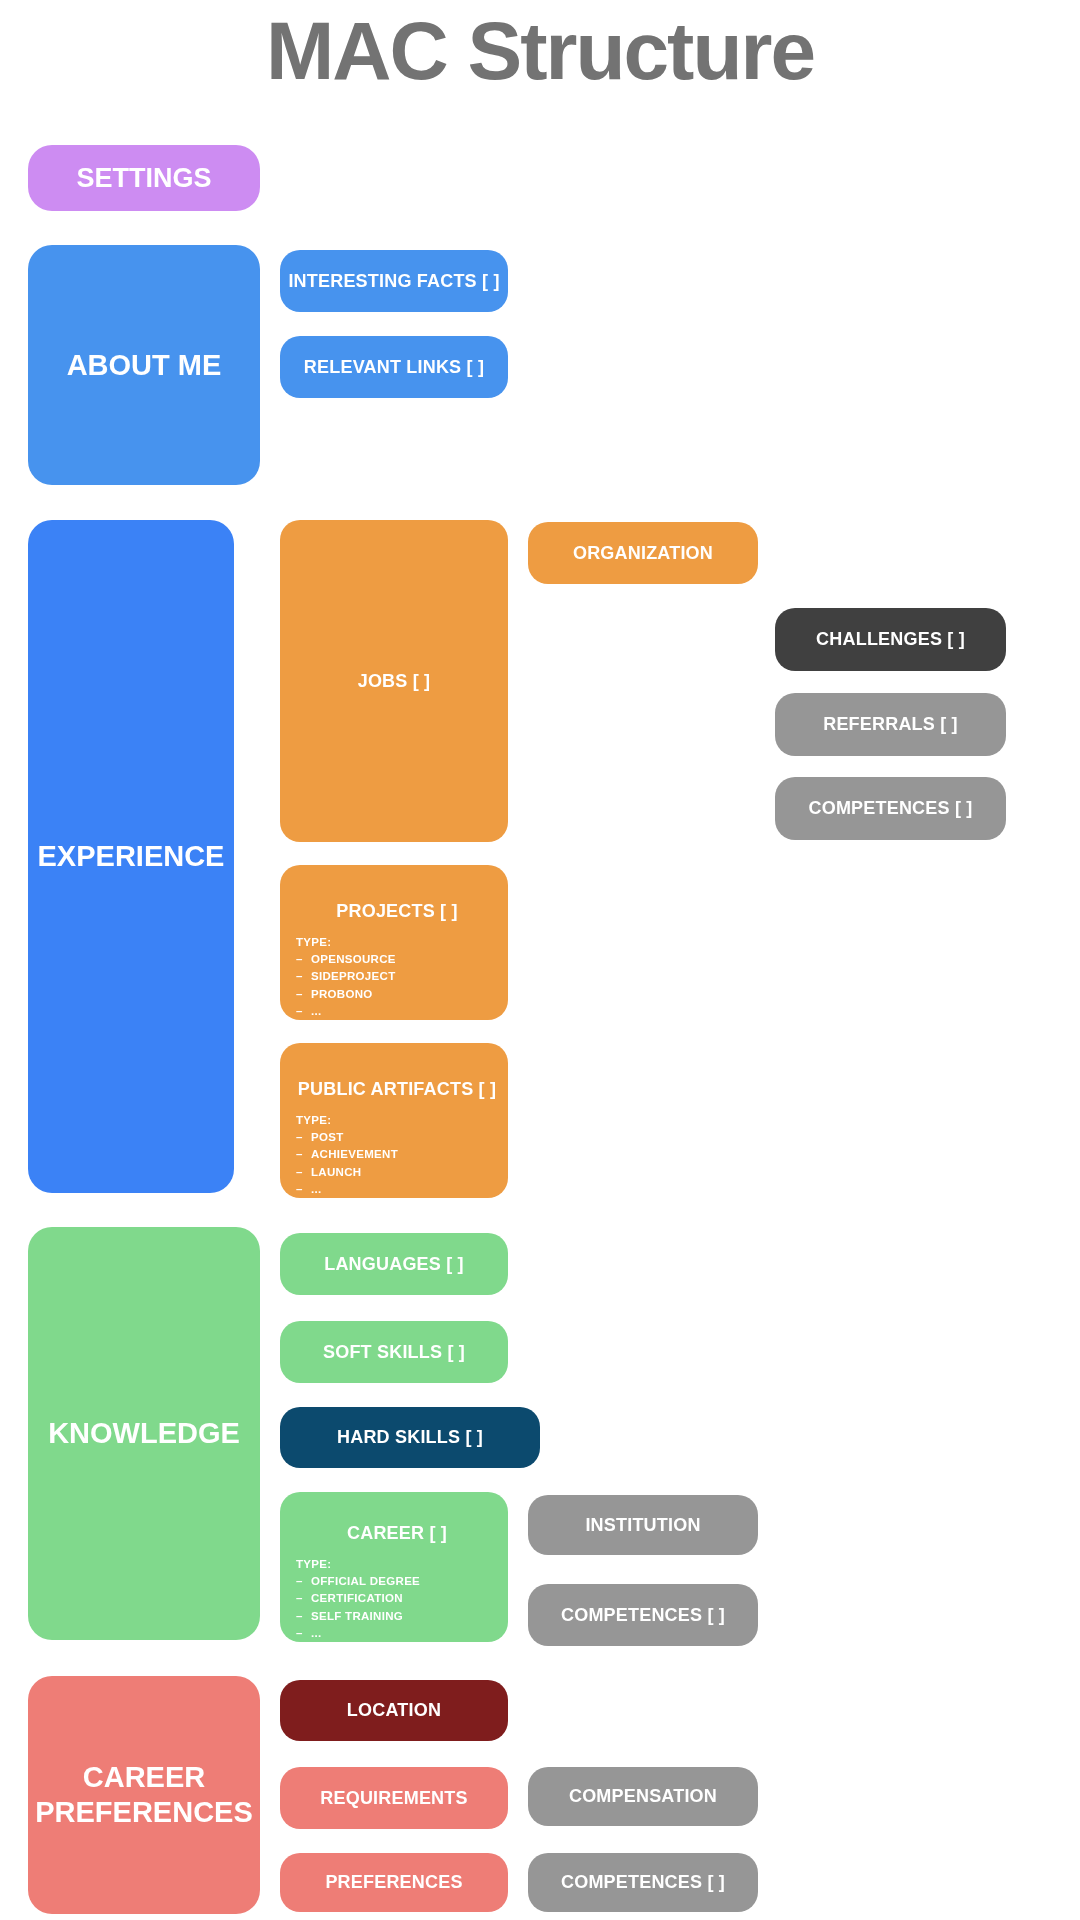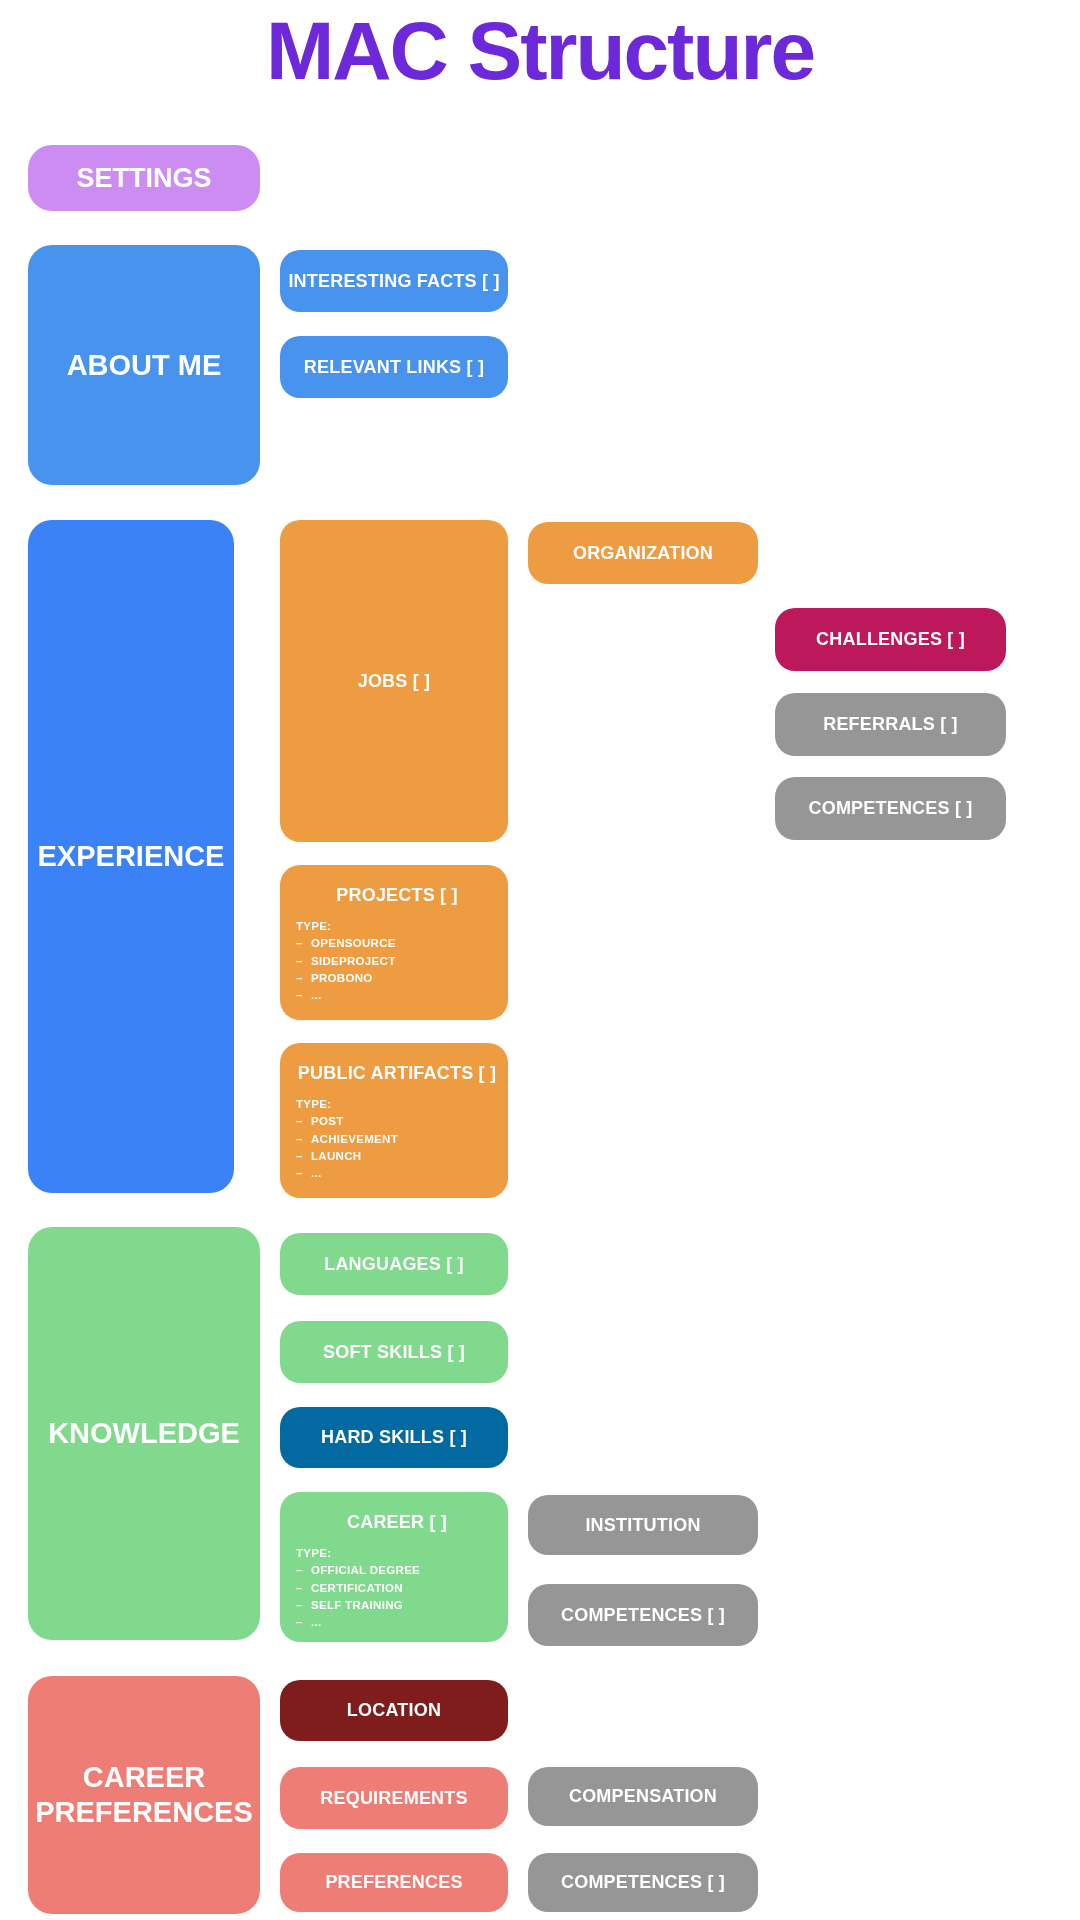--- a/index.html
+++ b/index.html
@@ -10,38 +10,38 @@
     font-family:"Liberation Sans", sans-serif;
     overflow:hidden;
   }
   .page-title{
     position:absolute;
     left:0;top:4px;width:1080px;
     text-align:center;
     font-size:82px;
     font-weight:bold;
     letter-spacing:-2px;
-    color:#6d28d9;
+    color:#737373;
   }
   .node{
     position:absolute;
     border-radius:20px;
     color:#ffffff;
     display:flex;
     align-items:center;
     justify-content:center;
     text-align:center;
     font-weight:bold;
     box-sizing:border-box;
   }
   .node.root{border-radius:24px;font-size:29px;line-height:1.2;padding:0 8px;}
   .node.child{font-size:18px;letter-spacing:.2px;}
   .node.detail{
     flex-direction:column;
-    justify-content:flex-start;
+    justify-content:flex-end;
     align-items:stretch;
     text-align:left;
     padding:20px 10px 0 16px;
   }
   .detail-title{
     text-align:center;
     font-size:18px;
     letter-spacing:.2px;
   }
   .detail-body{
@@ -79,21 +79,21 @@
 
   <div class="node root" style="left: 28px; top: 520px; width: 206px; height: 673px; background-color: #3b82f6;">
     <span>EXPERIENCE</span>
   </div>
   <div class="node child" style="left: 280px; top: 520px; width: 228px; height: 322px; background-color: rgb(238, 156, 66);">
     <span>JOBS [ ]</span>
   </div>
   <div class="node child" style="left: 528px; top: 522px; width: 230px; height: 62px; background-color: rgb(238, 156, 66);">
     <span>ORGANIZATION</span>
   </div>
-  <div class="node child" style="left: 775px; top: 608px; width: 231px; height: 63px; background-color: #be185d;">
+  <div class="node child" style="left: 775px; top: 608px; width: 231px; height: 63px; background-color: #404040;">
     <span>CHALLENGES [ ]</span>
   </div>
   <div class="node child" style="left: 775px; top: 693px; width: 231px; height: 63px; background-color: rgb(150, 150, 150);">
     <span>REFERRALS [ ]</span>
   </div>
   <div class="node child" style="left: 775px; top: 777px; width: 231px; height: 63px; background-color: rgb(150, 150, 150);">
     <span>COMPETENCES [ ]</span>
   </div>
 
   <div class="node detail" style="left: 280px; top: 865px; width: 228px; height: 155px; background-color: rgb(238, 156, 66);">
@@ -120,21 +120,21 @@
 
   <div class="node root" style="left: 28px; top: 1227px; width: 232px; height: 413px; background-color: rgb(128, 217, 140);">
     <span>KNOWLEDGE</span>
   </div>
   <div class="node child" style="left: 280px; top: 1321px; width: 228px; height: 62px; background-color: rgb(128, 217, 140);">
     <span>SOFT SKILLS [ ]</span>
   </div>
   <div class="node child" style="left: 280px; top: 1233px; width: 228px; height: 62px; background-color: rgb(128, 217, 140);">
     <span>LANGUAGES [ ]</span>
   </div>
-  <div class="node child" style="left: 280px; top: 1407px; width: 228px; height: 61px; background-color: #0369a1;">
+  <div class="node child" style="left: 280px; top: 1407px; width: 260px; height: 61px; background-color: #0c4a6e;">
     <span>HARD SKILLS [ ]</span>
   </div>
 
   <div class="node detail" style="left: 280px; top: 1492px; width: 228px; height: 150px; background-color: rgb(128, 217, 140);">
     <div class="detail-title">CAREER [ ]</div>
     <div class="detail-body">
       <div>TYPE:</div>
       <div class="type-item">OFFICIAL DEGREE</div>
       <div class="type-item">CERTIFICATION</div>
       <div class="type-item">SELF TRAINING</div>

